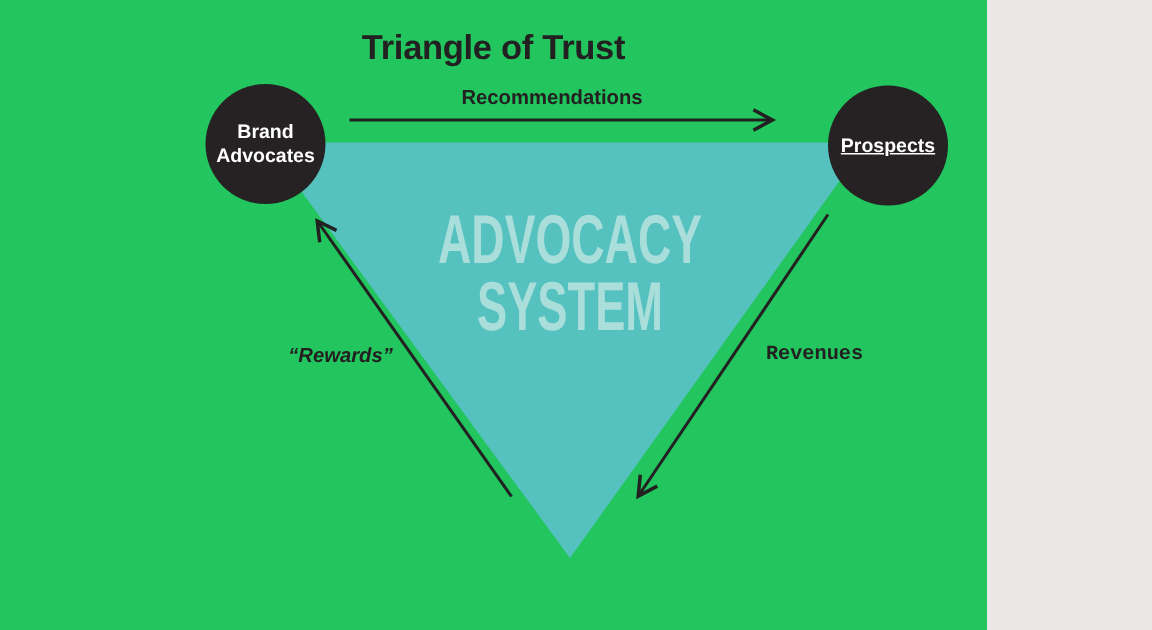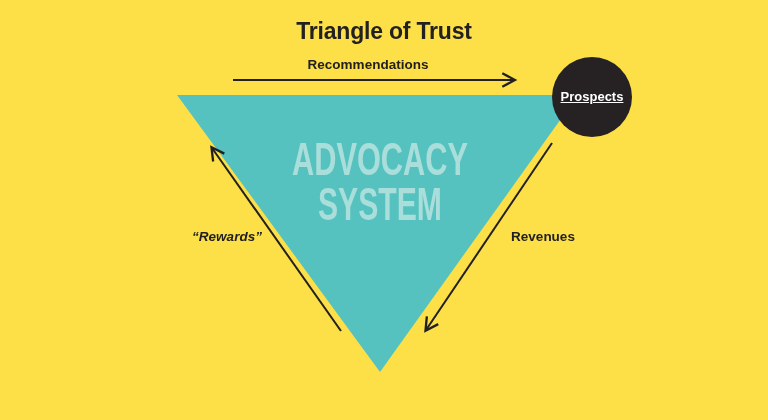--- a/index.html
+++ b/index.html
@@ -2,23 +2,23 @@
 <html><head>
 <meta charset="utf-8">
 <style>
   html, body { margin: 0; padding: 0; }
   body {
     font-family: "Liberation Sans", sans-serif;
     background: #e9e8e6;
   }
   .stage {
     position: relative;
-    width: 768px;
+    width: 658px;
     height: 420px;
-    background: #fde047;
+    background: #22c55e;
     overflow: hidden;
   }
   .stage svg { position: absolute; left: 0; top: 0; }
 
   .diagram-title {
     position: absolute;
     left: 0; right: 0;
     top: 18px;
     margin: 0;
     text-align: center;
@@ -31,21 +31,21 @@
   .edge-label {
     position: absolute;
     font-size: 13.5px;
     font-weight: bold;
     color: #232021;
     white-space: nowrap;
     transform: translateX(-50%);
   }
   .edge-label.rec { left: 368px; top: 57px; text-align: right; }
   .edge-label.rew { left: 227px; top: 229px; font-style: italic; }
-  .edge-label.rev { left: 543px; top: 229px; }
+  .edge-label.rev { left: 543px; top: 229px; font-family: Liberation Mono, monospace; }
 
   .node {
     position: absolute;
     width: 80px;
     height: 80px;
     border-radius: 50%;
     background: #262223;
     color: #ffffff;
     font-size: 13px;
     font-weight: bold;
@@ -87,19 +87,23 @@
 
     <path d="M233 80 L514 80" stroke="#232021" stroke-width="2" fill="none" marker-end="url(#arrowhead)"></path>
     <path d="M341 331 L212 148" stroke="#232021" stroke-width="2" fill="none" marker-end="url(#arrowhead)"></path>
     <path d="M552 143 L426 330" stroke="#232021" stroke-width="2" fill="none" marker-end="url(#arrowhead)"></path>
   </svg>
 
   <div class="edge-label rec">Recommendations</div>
   <div class="edge-label rev">Revenues</div>
   <div class="edge-label rew">“Rewards”</div>
 
+  <div class="node n-advocates">
+    <span>Brand</span>
+    <span>Advocates</span>
+  </div>
 
   <div class="node n-prospects">
     <span>Prospects</span>
   </div>
 
 
 </div>
 
 </body></html>

